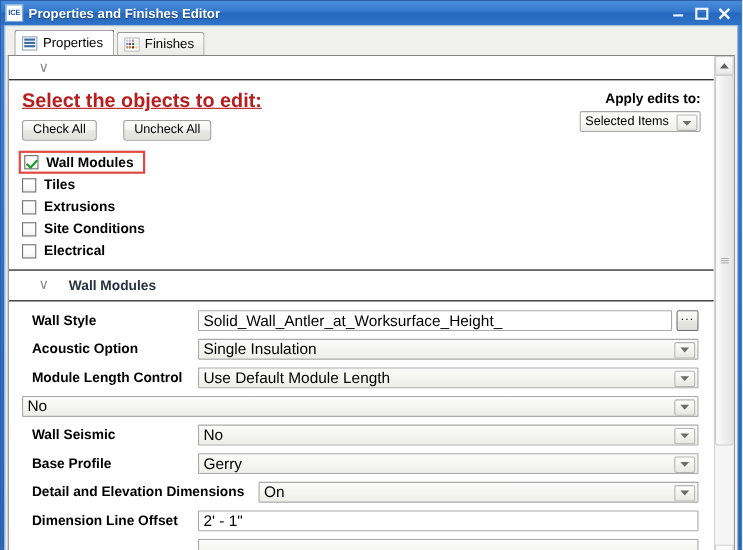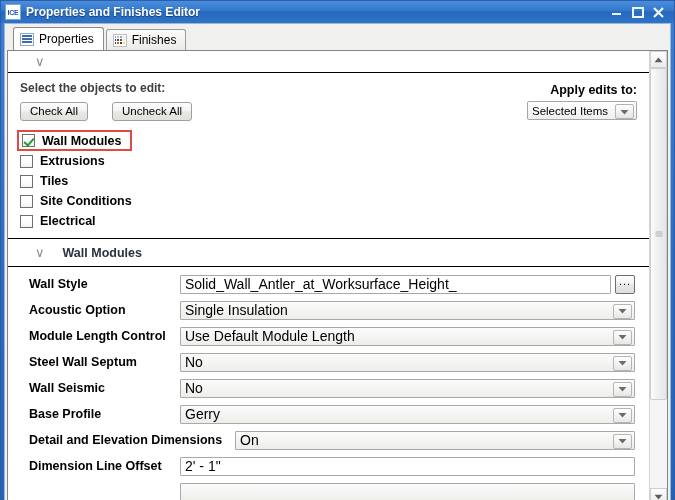--- a/index.html
+++ b/index.html
@@ -197,23 +197,24 @@
     font-size: 13px;
     line-height: 1;
     font-family: "DejaVu Sans", sans-serif;
   }
 
   .section-a {
     padding: 6px 10px 0 12px;
   }
   .heading {
     font-weight: bold;
-    font-size: 12px;
-    color: #404040;
+    font-size: 18px;
+    color: #b91c1c;
     margin: 2px 0 7px 0;
+    text-decoration: underline;
   }
   .btnrow { display: flex; gap: 24px; margin-bottom: 9px; }
   .btn {
     font-family: "Liberation Sans", sans-serif;
     font-size: 11.5px;
     padding: 2px 9px 3px 9px;
     background: linear-gradient(to bottom, #fdfdfd 0%, #f3f3f1 48%, #e7e7e4 52%, #e1e1de 100%);
     border: 1px solid #a0a0a0;
     border-radius: 3px;
     color: #000;
@@ -524,25 +525,25 @@
             </div>
           </div>
 
           <div class="checks">
             <div class="chkrow highlight">
               <span class="cbox checked"></span>
               <span class="chklabel">Wall Modules</span>
             </div>
             <div class="chkrow">
               <span class="cbox"></span>
-              <span class="chklabel">Extrusions</span>
+              <span class="chklabel">Tiles</span>
             </div>
             <div class="chkrow">
               <span class="cbox"></span>
-              <span class="chklabel">Tiles</span>
+              <span class="chklabel">Extrusions</span>
             </div>
             <div class="chkrow">
               <span class="cbox"></span>
               <span class="chklabel">Site Conditions</span>
             </div>
             <div class="chkrow">
               <span class="cbox"></span>
               <span class="chklabel">Electrical</span>
             </div>
           </div>
@@ -582,21 +583,20 @@
                 <span>Use Default Module Length</span>
                 <span class="drop">
                   <svg width="9" height="6" viewBox="0 0 9 6">
                       <path d="M0.5 1 L8.5 1 L4.5 5.4 Z" fill="#6c6c6c"></path>
                     </svg>
                 </span>
               </div>
             </div>
 
             <div class="prow">
-              <div class="plabel">Steel Wall Septum</div>
               <div class="pfield">
                 <span>No</span>
                 <span class="drop">
                   <svg width="9" height="6" viewBox="0 0 9 6">
                       <path d="M0.5 1 L8.5 1 L4.5 5.4 Z" fill="#6c6c6c"></path>
                     </svg>
                 </span>
               </div>
             </div>
 

